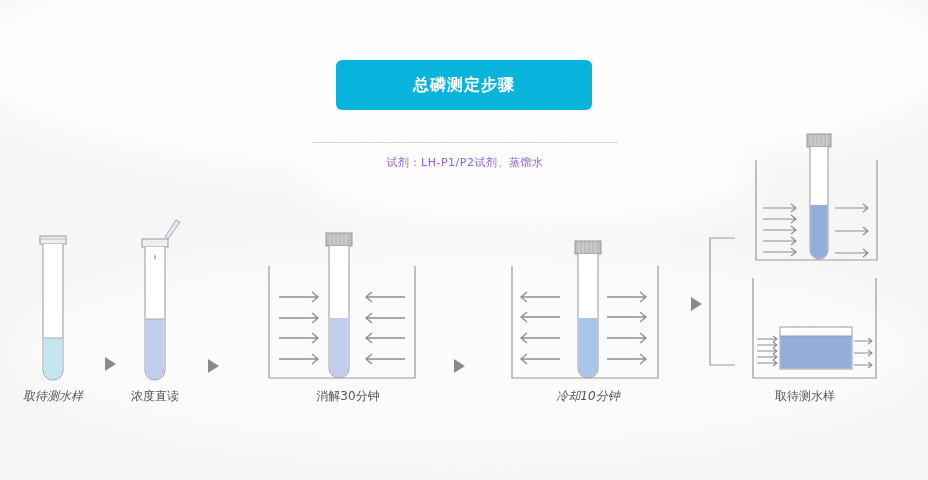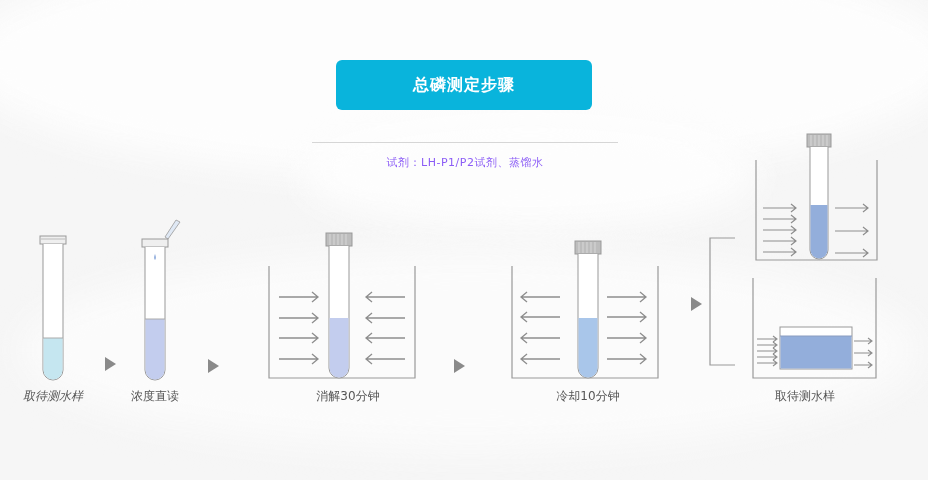--- a/index.html
+++ b/index.html
@@ -88,21 +88,21 @@
     <path d="M52 59 H13 M19 54 L13 59 L19 64"></path>
       <path d="M52 79 H13 M19 74 L13 79 L19 84"></path>
     <path d="M52 100 H13 M19 95 L13 100 L19 105"></path>
       <path d="M52 121 H13 M19 116 L13 121 L19 126"></path>
     <path d="M99 59 H138 M132 54 L138 59 L132 64"></path>
       <path d="M99 79 H138 M132 74 L138 79 L132 84"></path>
     <path d="M99 100 H138 M132 95 L138 100 L132 105"></path>
       <path d="M99 121 H138 M132 116 L138 121 L132 126"></path>
   </g>
 </svg>
-<div class="label" style="left:548px;top:388px;width:80px;">冷却10分钟</div>
+<div class="label" style="left:548px;top:388px;width:80px;font-style:italic;">冷却10分钟</div>
 <div class="play" style="left:691px;top:297px;"></div>
 
 <svg style="left:700px;top:128px;" width="190" height="260" viewBox="0 0 190 260">
   <path d="M35 110 H10 V237 H35" fill="none" stroke="#999" stroke-width="1.2"></path>
 
   <path d="M56 32 V132 H177 V32" fill="none" stroke="#999" stroke-width="1.2"></path>
   <rect x="107" y="6" width="24" height="13" fill="#bdbdbd" stroke="#999"></rect>
   <g stroke="#d8d8d8">
       <line x1="111" y1="7" x2="111" y2="18"></line>
       <line x1="115" y1="7" x2="115" y2="18"></line>

